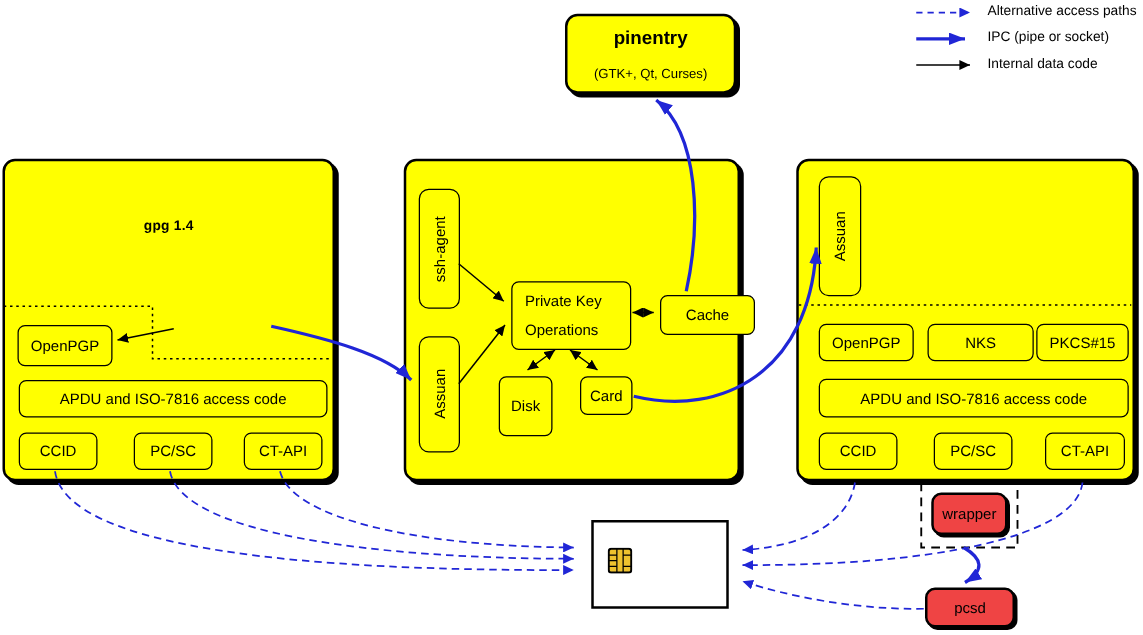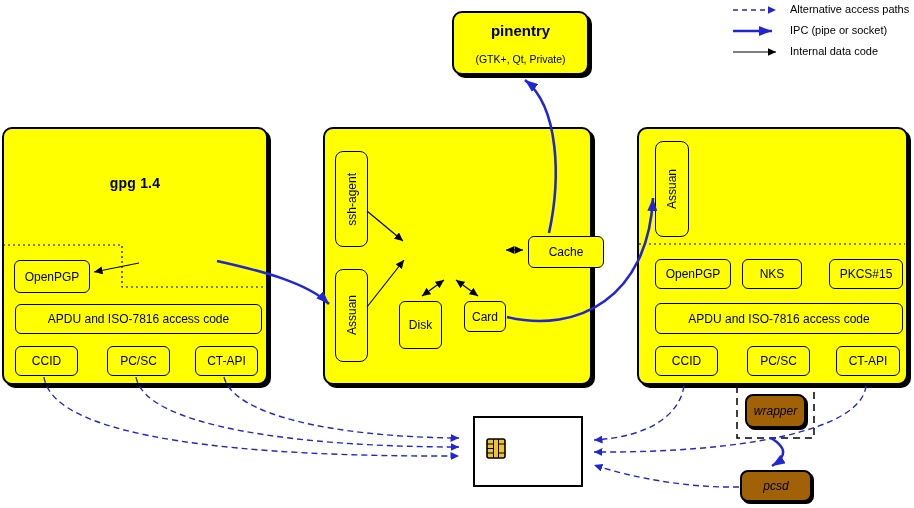--- a/index.html
+++ b/index.html
@@ -7,40 +7,40 @@
     position:relative;width:914px;height:508px;background:#ffffff;
     font-family:"Liberation Sans","DejaVu Sans",sans-serif;color:#000;
     overflow:hidden;
   }
   .bigbox{
     position:absolute;background:#ffff00;border:2px solid #000;
     border-radius:10px;box-shadow:3px 3px 0 #000;box-sizing:border-box;z-index:1;
   }
   .title{
     position:absolute;left:0;width:100%;text-align:center;
-    font-weight:bold;font-size:14px;letter-spacing:.2px;
+    font-weight:bold;font-size:11px;letter-spacing:.2px;
   }
   .node{
     position:absolute;background:#ffff00;border:1px solid #000;border-radius:6px;
     display:flex;align-items:center;justify-content:center;
     font-size:12px;box-sizing:border-box;z-index:2;
   }
   .vnode{
     position:absolute;background:#ffff00;border:1px solid #000;border-radius:8px;
     display:flex;align-items:center;justify-content:center;
     font-size:12px;box-sizing:border-box;z-index:2;
   }
   .vnode span{writing-mode:vertical-rl;transform:rotate(180deg);white-space:nowrap;}
   .pinentry{display:flex;flex-direction:column;align-items:center;justify-content:center;gap:14px;}
   .pinentry .ptitle{font-weight:bold;font-size:15px;}
   .pinentry .psub{font-size:10.5px;}
   .smallbox{
-    position:absolute;background:#a16207;border:2px solid #000;border-radius:8px;
+    position:absolute;background:#ef4444;border:2px solid #000;border-radius:8px;
     box-shadow:2px 2px 0 #000;display:flex;align-items:center;justify-content:center;
-    font-size:12px;box-sizing:border-box;z-index:2;font-style:italic;
+    font-size:12px;box-sizing:border-box;z-index:2;
   }
   .card{
     position:absolute;left:473px;top:416px;width:110px;height:71px;
     background:#fff;border:2px solid #000;box-sizing:border-box;z-index:1;
   }
   .card svg{position:absolute;left:11px;top:20px;}
   .legend-label{position:absolute;font-size:11px;white-space:nowrap;z-index:2;}
   .overlay{position:absolute;left:0;top:0;z-index:5;pointer-events:none;}
   .pko{justify-content:flex-start;padding-left:10px;}
   .pko .pkotext{line-height:23px;}
@@ -49,50 +49,56 @@
 <body>
 
 <div class="stage">
 
   <div class="legend-label" style="left:790px;top:3px">Alternative access paths</div>
   <div class="legend-label" style="left:790px;top:24px">IPC (pipe or socket)</div>
   <div class="legend-label" style="left:790px;top:45px">Internal data code</div>
 
   <div class="bigbox pinentry" style="left:452px;top:11px;width:137px;height:64px">
     <div class="ptitle">pinentry</div>
-    <div class="psub">(GTK+, Qt, Private)</div>
+    <div class="psub">(GTK+, Qt, Curses)</div>
   </div>
 
   <div class="bigbox" style="left:2px;top:127px;width:266px;height:258px">
     <div class="title" style="top:46px">gpg 1.4</div>
     <div class="node" style="left:10px;top:131px;width:76px;height:33px">OpenPGP</div>
     <div class="node" style="left:11px;top:175px;width:247px;height:30px">APDU and ISO-7816 access code</div>
     <div class="node" style="left:11px;top:217px;width:63px;height:30px">CCID</div>
     <div class="node" style="left:103px;top:217px;width:63px;height:30px">PC/SC</div>
     <div class="node" style="left:191px;top:217px;width:63px;height:30px">CT-API</div>
   </div>
 
   <div class="bigbox" style="left:323px;top:127px;width:269px;height:258px">
     <div class="vnode" style="left:10px;top:22px;width:33px;height:96px">
         <span>ssh-agent</span>
       </div>
     <div class="vnode" style="left:10px;top:140px;width:33px;height:93px">
         <span>Assuan</span>
       </div>
+    <div class="node pko" style="left:84px;top:96px;width:96px;height:55px">
+      <div class="pkotext">
+        <div>Private Key</div>
+        <div>Operations</div>
+      </div>
+    </div>
     <div class="node" style="left:203px;top:107px;width:76px;height:32px">Cache</div>
     <div class="node" style="left:74px;top:172px;width:43px;height:48px">Disk</div>
     <div class="node" style="left:139px;top:172px;width:42px;height:31px">Card</div>
   </div>
 
   <div class="bigbox" style="left:637px;top:127px;width:271px;height:258px">
     <div class="vnode" style="left:16px;top:12px;width:34px;height:96px">
         <span>Assuan</span>
       </div>
     <div class="node" style="left:16px;top:130px;width:76px;height:30px">OpenPGP</div>
-    <div class="node" style="left:103px;top:130px;width:60px;height:30px">NKS</div>
+    <div class="node" style="left:103px;top:130px;width:85px;height:30px">NKS</div>
     <div class="node" style="left:190px;top:130px;width:74px;height:30px">PKCS#15</div>
     <div class="node" style="left:16px;top:174px;width:248px;height:31px">APDU and ISO-7816 access code</div>
     <div class="node" style="left:16px;top:217px;width:63px;height:30px">CCID</div>
     <div class="node" style="left:108px;top:217px;width:63px;height:30px">PC/SC</div>
     <div class="node" style="left:197px;top:217px;width:64px;height:30px">CT-API</div>
   </div>
 
   <div class="card">
     <svg width="20" height="21" viewBox="0 0 20 21">
       <rect x="1" y="1" width="18" height="19" rx="2" fill="#eec22e" stroke="#000" stroke-width="1.6"></rect>

